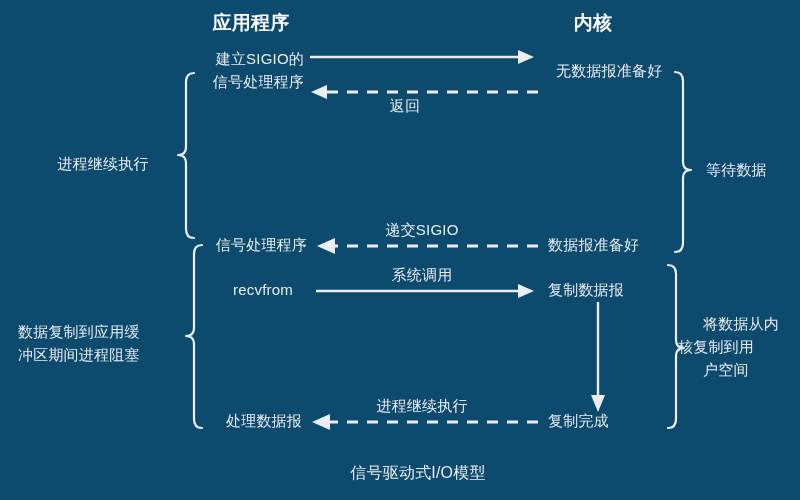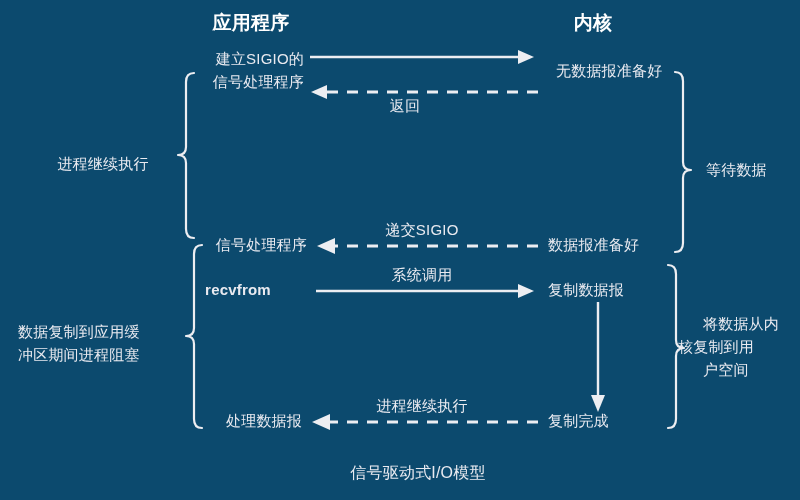--- a/index.html
+++ b/index.html
@@ -135,21 +135,21 @@
   <div class="txt col-header center" style="left:251px; top:11px;">应用程序</div>
 
   <div class="txt col-header center" style="left:593px; top:11px;">内核</div>
 
   <div class="txt node rightal" style="left:304px; top:50px;">建立SIGIO的</div>
 
   <div class="txt node rightal" style="left:304px; top:73px;">信号处理程序</div>
 
   <div class="txt node rightal" style="left:307px; top:236px;">信号处理程序</div>
 
-  <div class="txt node center" style="left:238px; top:281px;font-weight:bold;">recvfrom</div>
+  <div class="txt node center" style="left:263px; top:281px;">recvfrom</div>
 
   <div class="txt node rightal" style="left:302px; top:412px;">处理数据报</div>
 
   <div class="txt node" style="left:540px; top:62px;margin-left:16px;">无数据报准备好</div>
 
   <div class="txt node" style="left:548px; top:236px;">数据报准备好</div>
 
   <div class="txt node" style="left:548px; top:281px;">复制数据报</div>
 
   <div class="txt node" style="left:548px; top:412px;">复制完成</div>

